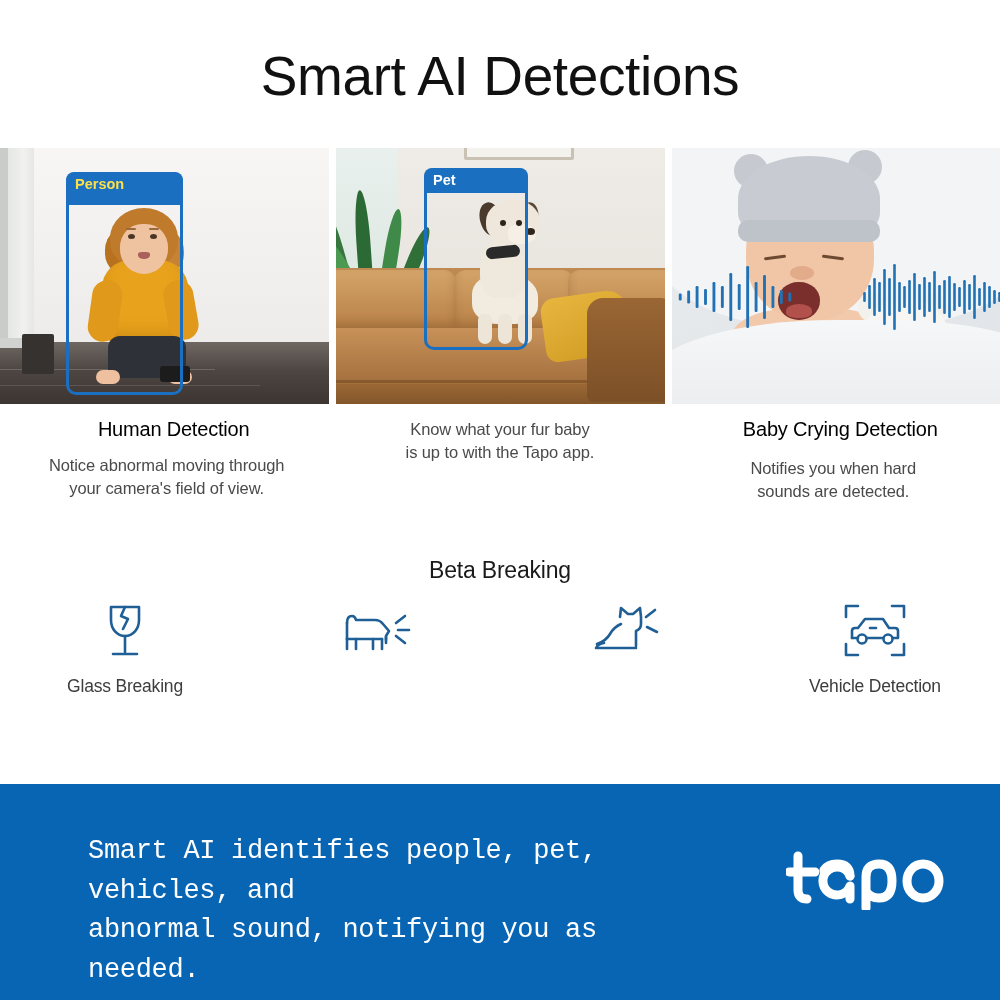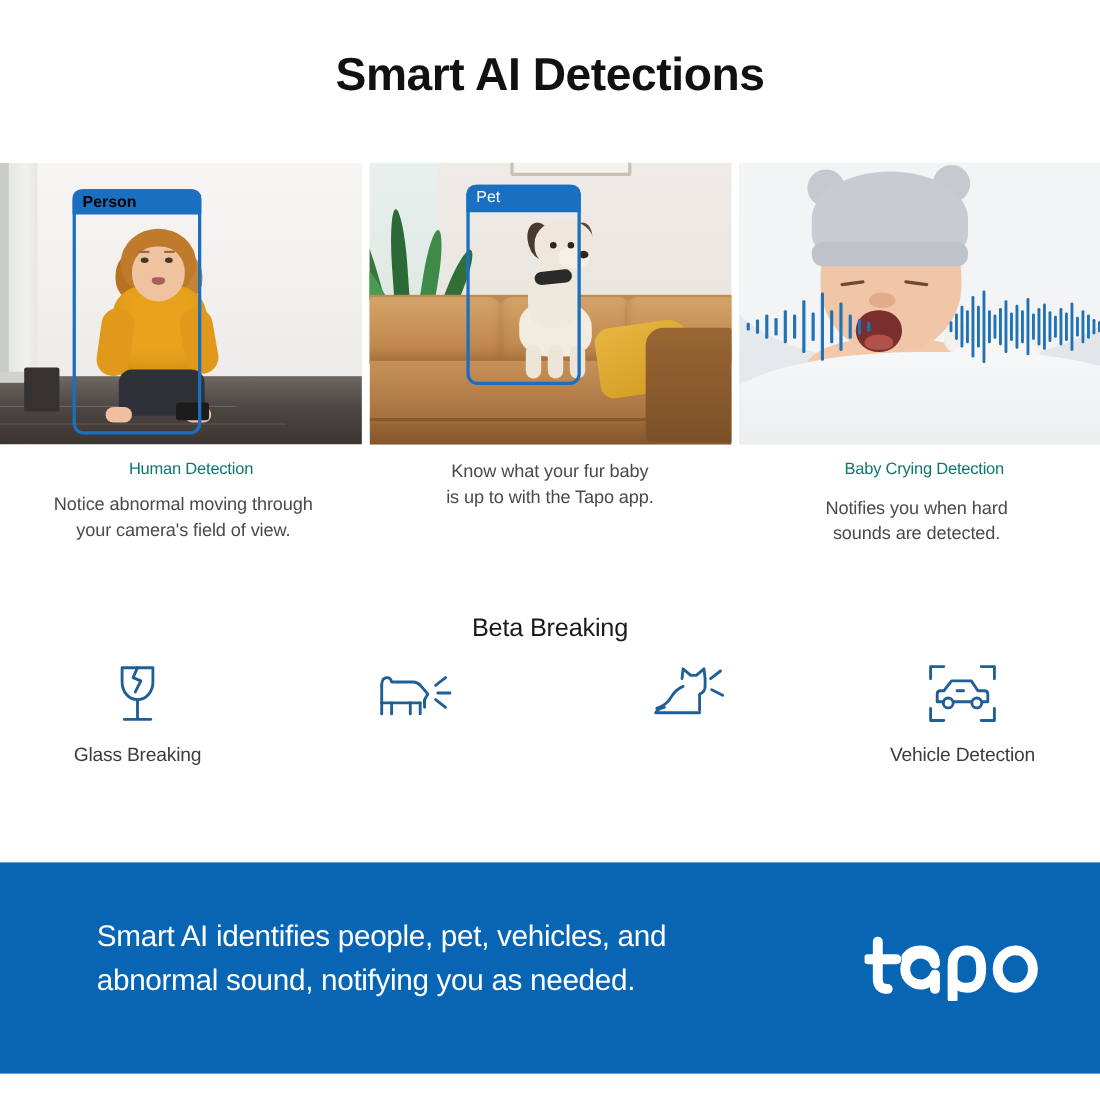--- a/index.html
+++ b/index.html
@@ -8,21 +8,21 @@
     background: #ffffff;
     font-family: "Liberation Sans", sans-serif;
     overflow: hidden;
   }
   .page { position: relative; width: 1000px; height: 1000px; background:#fff; }
 
   
   .title {
     position: absolute; top: 44px; left: 0; width: 1000px;
     text-align: center;
-    font-size: 42px; font-weight: 700; color: #111111;
+    font-size: 55px; font-weight: 400; color: #111111;
     letter-spacing: -0.4px;
   }
 
   
   .cards {
     position: absolute; top: 148px; left: 0; width: 1000px;
     display: flex; gap: 7px;
   }
   .card { position: relative; width: 329px; height: 256px; overflow: hidden; }
   .card.mid { width: 329px; }
@@ -165,39 +165,40 @@
       background:#7e1f1c; border-radius:3px; }
   .s3 .bear-muzzle { position:absolute; left:30px; top:44px; width:38px; height:24px;
       border:2px solid #ddd8cf; border-top:none; border-radius:0 0 50% 50%; }
   .wave { position:absolute; top:112px; height:74px; }
   .wave.left { left:4px; width:118px; }
   .wave.right { left:190px; width:140px; }
 
   
   .captions { position:absolute; top:418px; left:0; width:1000px; display:flex; }
   .cap { width:333.3px; text-align:center; }
-  .cap h3 { font-size:15px; font-weight:400; color:#0f766e; margin-bottom:14px; letter-spacing:-0.2px;margin-left:14px; }
+  .cap h3 { font-size:20px; font-weight:400; color:#000000; margin-bottom:14px; letter-spacing:-0.2px;margin-left:14px; }
   .cap p  { font-size:16.5px; font-weight:400; color:#4a4a4a; line-height:1.42; letter-spacing:-0.1px; }
   .cap.c1 h3 { margin-bottom:13px; }
   .cap.c3 h3 { margin-bottom:16px; }
 
   
   .beta-title {
     position:absolute; top:557px; left:0; width:1000px; text-align:center;
     font-size:23px; font-weight:400; color:#1a1a1a; letter-spacing:-0.2px;
   }
   .beta-row { position:absolute; top:600px; left:0; width:1000px; display:flex; }
   .beta-item { width:250px; text-align:center; }
   .beta-ico { height:62px; display:flex; align-items:center; justify-content:center; }
   .beta-label { margin-top:14px; font-size:17.5px; color:#3d3d3d; letter-spacing:-0.2px; }
 
   
   .footer {
-    position:absolute; left:0; top:784px; width:1000px; height:192px;
+    position:absolute; left:0; top:784px; width:1000px; height:216px;
     background:#0865b4;
+    font-family:Liberation Mono, monospace;
   }
   .footer-text {
     position:absolute; left:88px; top:48px; width:600px;
     color:#ffffff; font-size:27px; line-height:1.47; font-weight:400; letter-spacing:-0.3px;
   }
   .logo { position:absolute; left:786px; top:62px; width:160px; height:64px; }
 </style>
 </head>
 <body>
 
@@ -230,23 +231,23 @@
           <div class="mouth"></div>
           <div class="pants"></div>
           <div class="hand l"></div>
           <div class="hand r"></div>
           <div class="phone"></div>
         </div>
       </div>
 
       <div style="position:absolute;left:66px;top:24px;width:117px;height:223px;
                   border:3px solid #1b6fc0;border-radius:10px;">
-        <div style="position:absolute;left:-3px;top:-3px;width:117px;height:23px;
+        <div style="position:absolute;left:-3px;top:-3px;width:117px;height:33px;
                     background:#1b6fc0;border-radius:8px 8px 0 0;
-                    color:#000000;font-size:14.5px;font-weight:700;line-height:25px;padding-left:9px;">Person</div>
+                    color:#fde047;font-size:14.5px;font-weight:700;line-height:25px;padding-left:9px;">Person</div>
       </div>
     </div>
 
     <div class="card mid">
       <div class="s2">
         <div class="wall"></div>
         <div class="window"></div>
         <div class="frame-pic"></div>
         <div class="plant">
           <div class="leaf l1"></div>
@@ -277,21 +278,21 @@
           <div class="d-nose"></div>
           <div class="d-eye l"></div>
           <div class="d-eye r"></div>
           <div class="d-collar"></div>
         </div>
       </div>
       <div style="position:absolute;left:88px;top:20px;width:104px;height:182px;
                   border:3px solid #1b6fc0;border-radius:10px;">
         <div style="position:absolute;left:-3px;top:-3px;width:104px;height:25px;
                     background:#1b6fc0;border-radius:8px 8px 0 0;
-                    color:#fff;font-size:14.5px;font-weight:400;line-height:25px;padding-left:9px;">Pet</div>
+                    color:#fff;font-size:14.5px;font-weight:700;line-height:25px;padding-left:9px;">Pet</div>
       </div>
     </div>
 
     <div class="card last">
       <div class="s3">
         <div class="bg"></div>
         <div class="pillow"></div>
         <div class="body"></div>
         <div class="head"></div>
         <div class="ear-l"></div>

